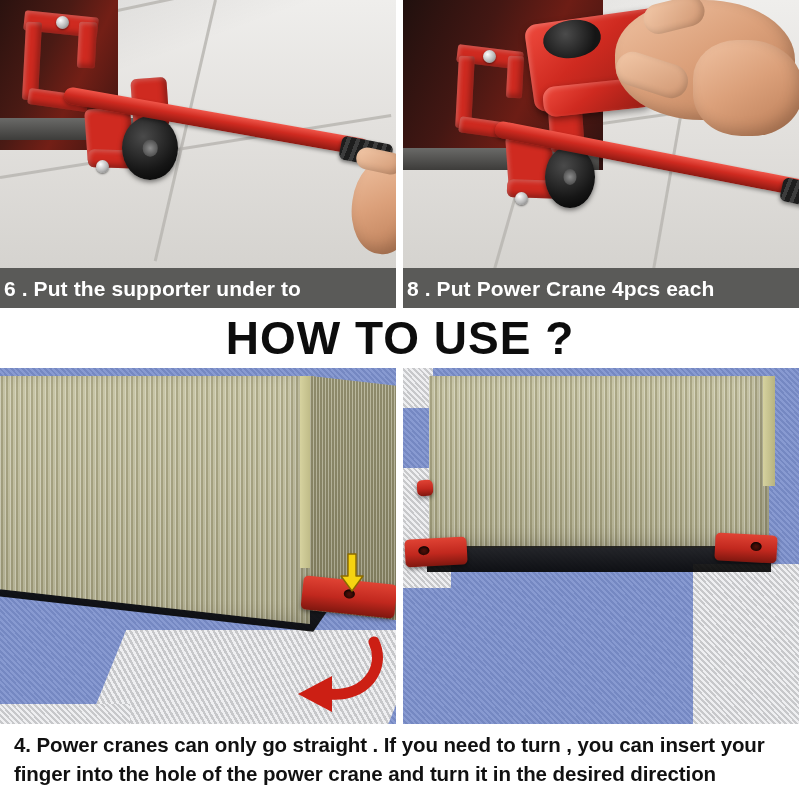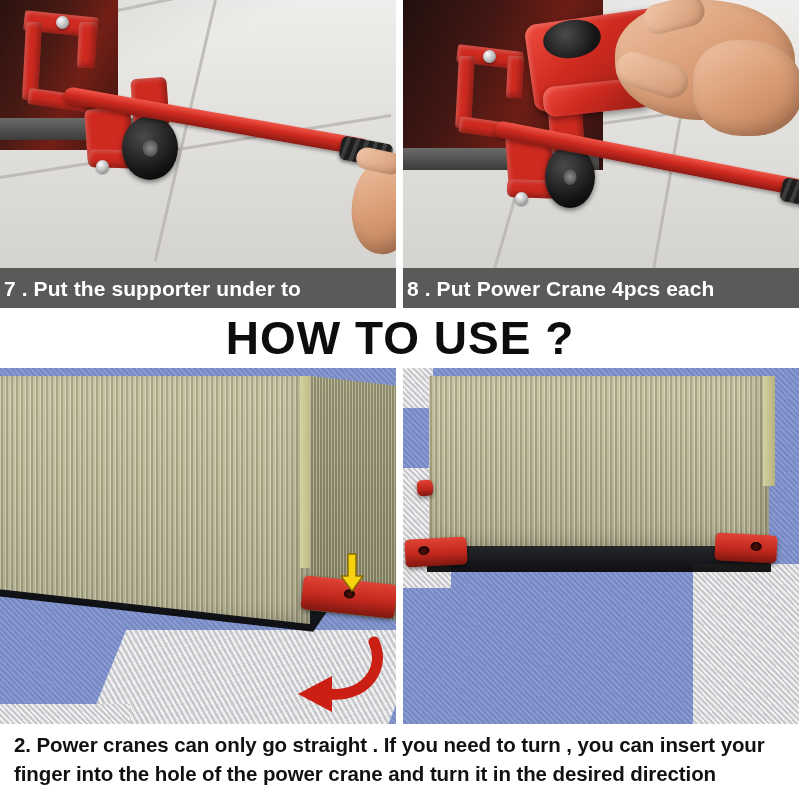--- a/index.html
+++ b/index.html
@@ -224,21 +224,21 @@
           <div class="bolt" style="left:96px;top:160px;"></div>
 
           <div class="bar" style="left:64px;top:86px;width:310px;transform:rotate(10deg);"></div>
 
           <div class="grip" style="left:340px;top:140px;transform:rotate(11deg);"></div>
           <div class="hand" style="left:352px;top:158px;width:64px;height:96px;transform:rotate(8deg);"></div>
           <div class="finger" style="left:356px;top:150px;width:46px;height:22px;transform:rotate(12deg);"></div>
         </div>
       </div>
       <div class="caption">
-        <span>7 . Put the supporter under to</span>
+        <span>6 . Put the supporter under to</span>
       </div>
     </div>
 
     <div class="top-cell">
       <div class="photo">
         <div class="tilefloor"></div>
         <div class="grout" style="left:150px;top:60px;width:3px;height:240px;transform:rotate(16deg);transform-origin:top center;"></div>
         <div class="grout" style="left:0;top:150px;width:396px;height:3px;transform:rotate(-8deg);transform-origin:left center;"></div>
         <div class="grout" style="left:286px;top:60px;width:3px;height:220px;transform:rotate(10deg);transform-origin:top center;"></div>
         <div class="dark-furn r"></div>
@@ -329,16 +329,16 @@
         <div class="hole" style="left:30%;"></div>
       </div>
       <div class="crane-flat" style="left:312px;top:166px;width:62px;height:28px;transform:rotate(3deg);">
         <div class="hole" style="left:66%;"></div>
       </div>
       <div class="crane-flat" style="left:14px;top:112px;width:16px;height:16px;transform:rotate(-3deg);"></div>
     </div>
   </div>
 
   <div class="foot">
-    <p>2. Power cranes can only go straight . If you need to turn , you can insert your finger into the hole of the power crane and turn it in the desired direction</p>
+    <p>4. Power cranes can only go straight . If you need to turn , you can insert your finger into the hole of the power crane and turn it in the desired direction</p>
   </div>
 
 </div>
 
 </body></html>

